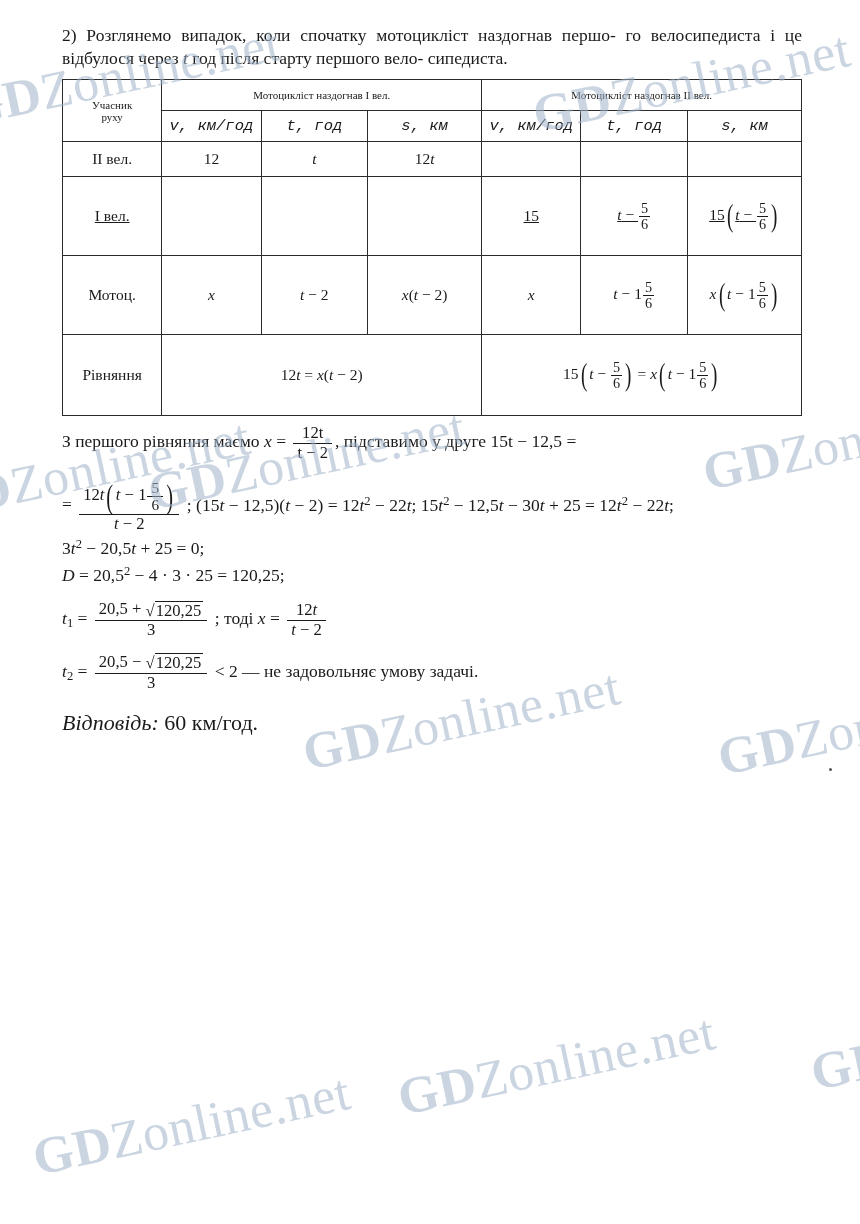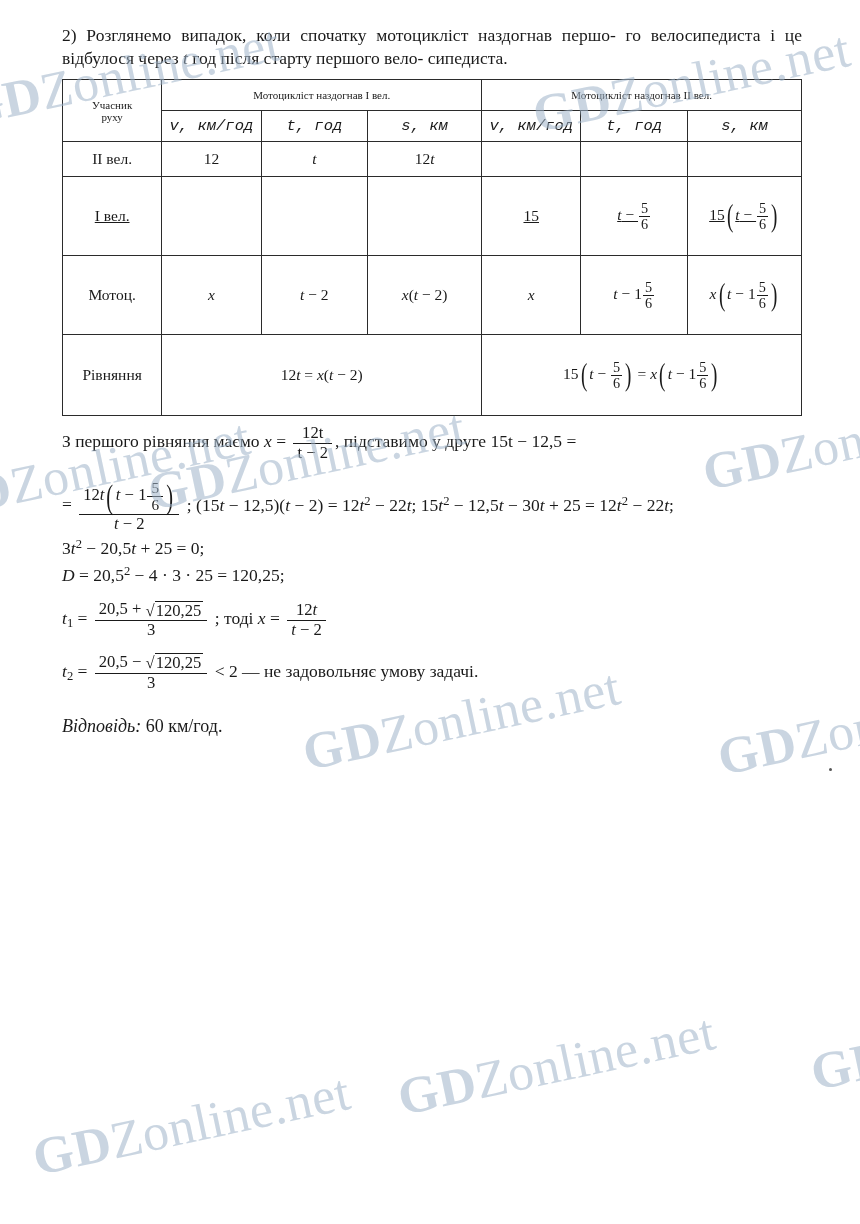--- a/index.html
+++ b/index.html
@@ -127,21 +127,21 @@
   }
   .sqrt .radicand {
     border-top: 1.2px solid #1a1a1a;
     padding: 0 2px 0 1px;
     display: inline-block;
     text-align: right;
   }
   .sub { font-size: 0.72em; vertical-align: -0.28em; }
   .sup { font-size: 0.72em; vertical-align: 0.45em; }
 
-  .answer { margin-top: 22px; font-size: 18px; }
+  .answer { margin-top: 16px; font-size: 22px; }
   .answer .lbl { font-style: italic; }
 
   .dot-mark {
     position: absolute;
     right: 28px;
     top: 768px;
     width: 3px;
     height: 3px;
     background: #555;
     border-radius: 50%;

